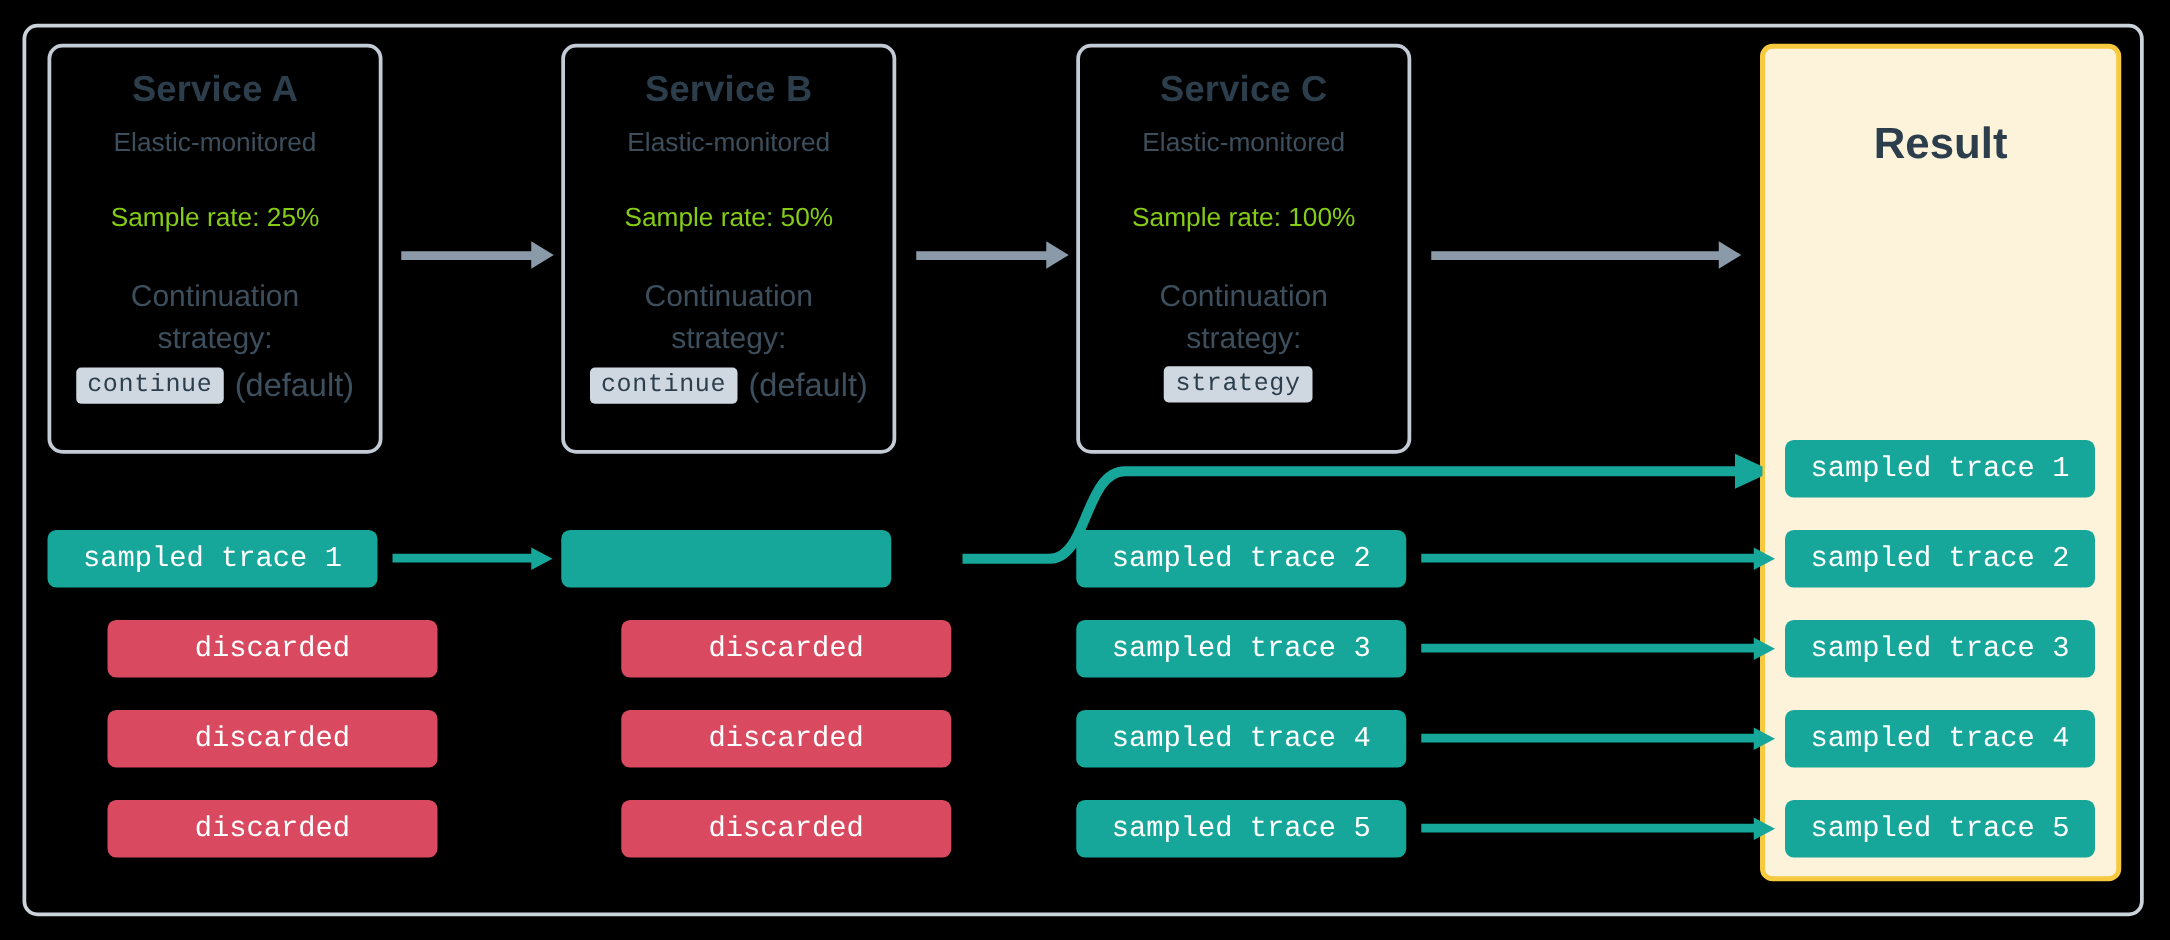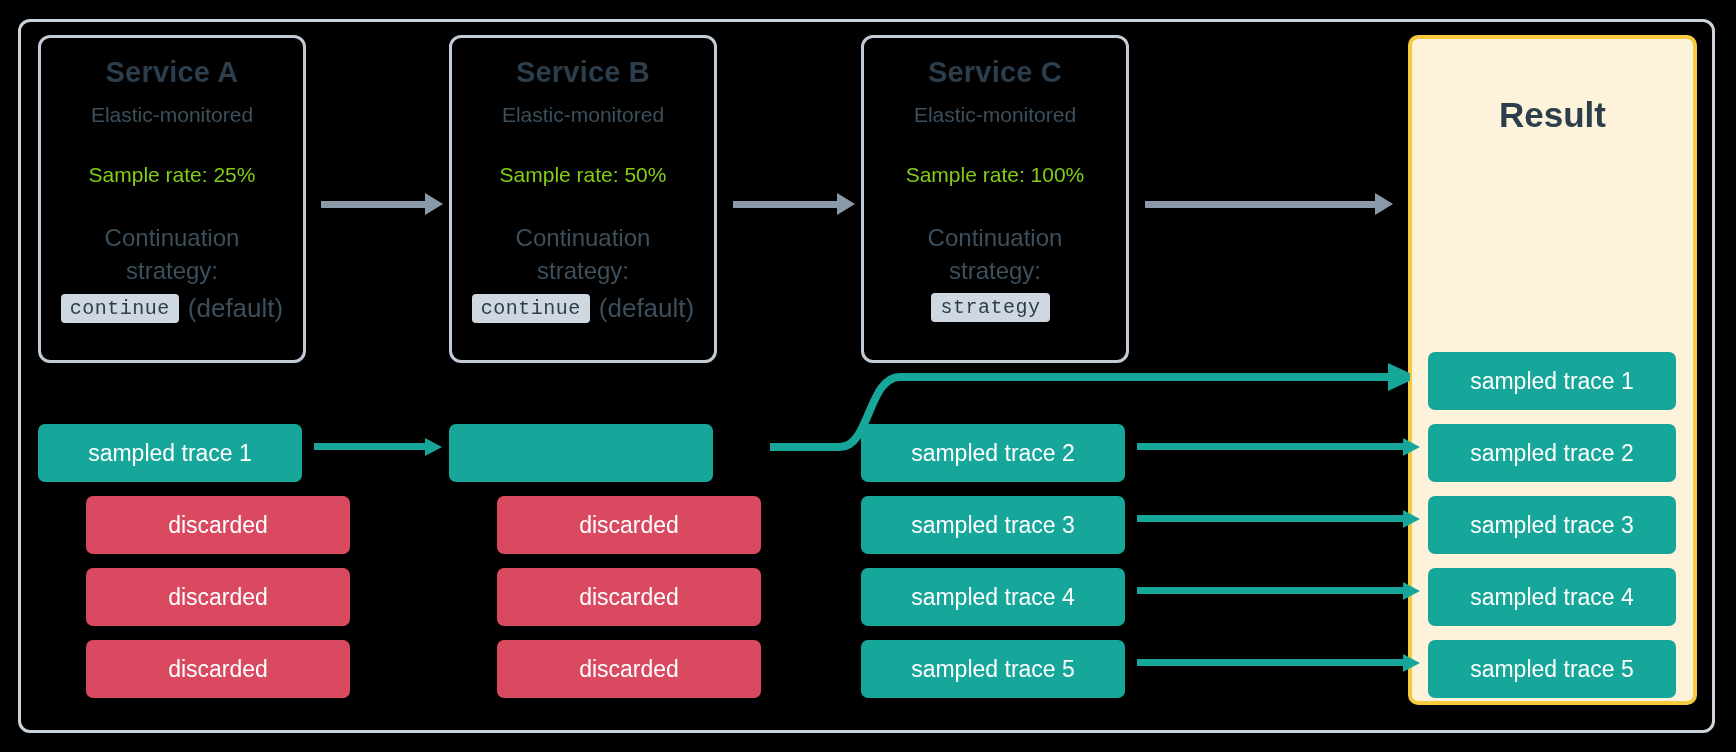--- a/index.html
+++ b/index.html
@@ -64,23 +64,23 @@
     background:#8b9aa8;
   }
   .grey-arrow .head{
     position:absolute;right:0;top:0;width:0;height:0;
     border-top:11px solid transparent;border-bottom:11px solid transparent;
     border-left:18px solid #8b9aa8;
   }
 
   
   .pill{
-    position:absolute;width:264px;height:58px;border-radius:7px;
+    position:absolute;width:264px;height:46px;border-radius:7px;
     display:flex;align-items:center;justify-content:center;
-    color:#ffffff;font-size:23px;
+    color:#ffffff;font-size:23px;font-family:Liberation Mono, monospace;
   }
   .pill.sampled{background:#16a79a;}
   .pill.discarded{background:#d9495f;margin-left:48px;}
   .pill.result-pill{width:248px;}
 
   
   .teal-arrow{position:absolute;height:18px;}
   .teal-arrow .shaft{
     position:absolute;left:0;top:5px;height:7px;width:calc(100% - 15px);
     background:#16a79a;

